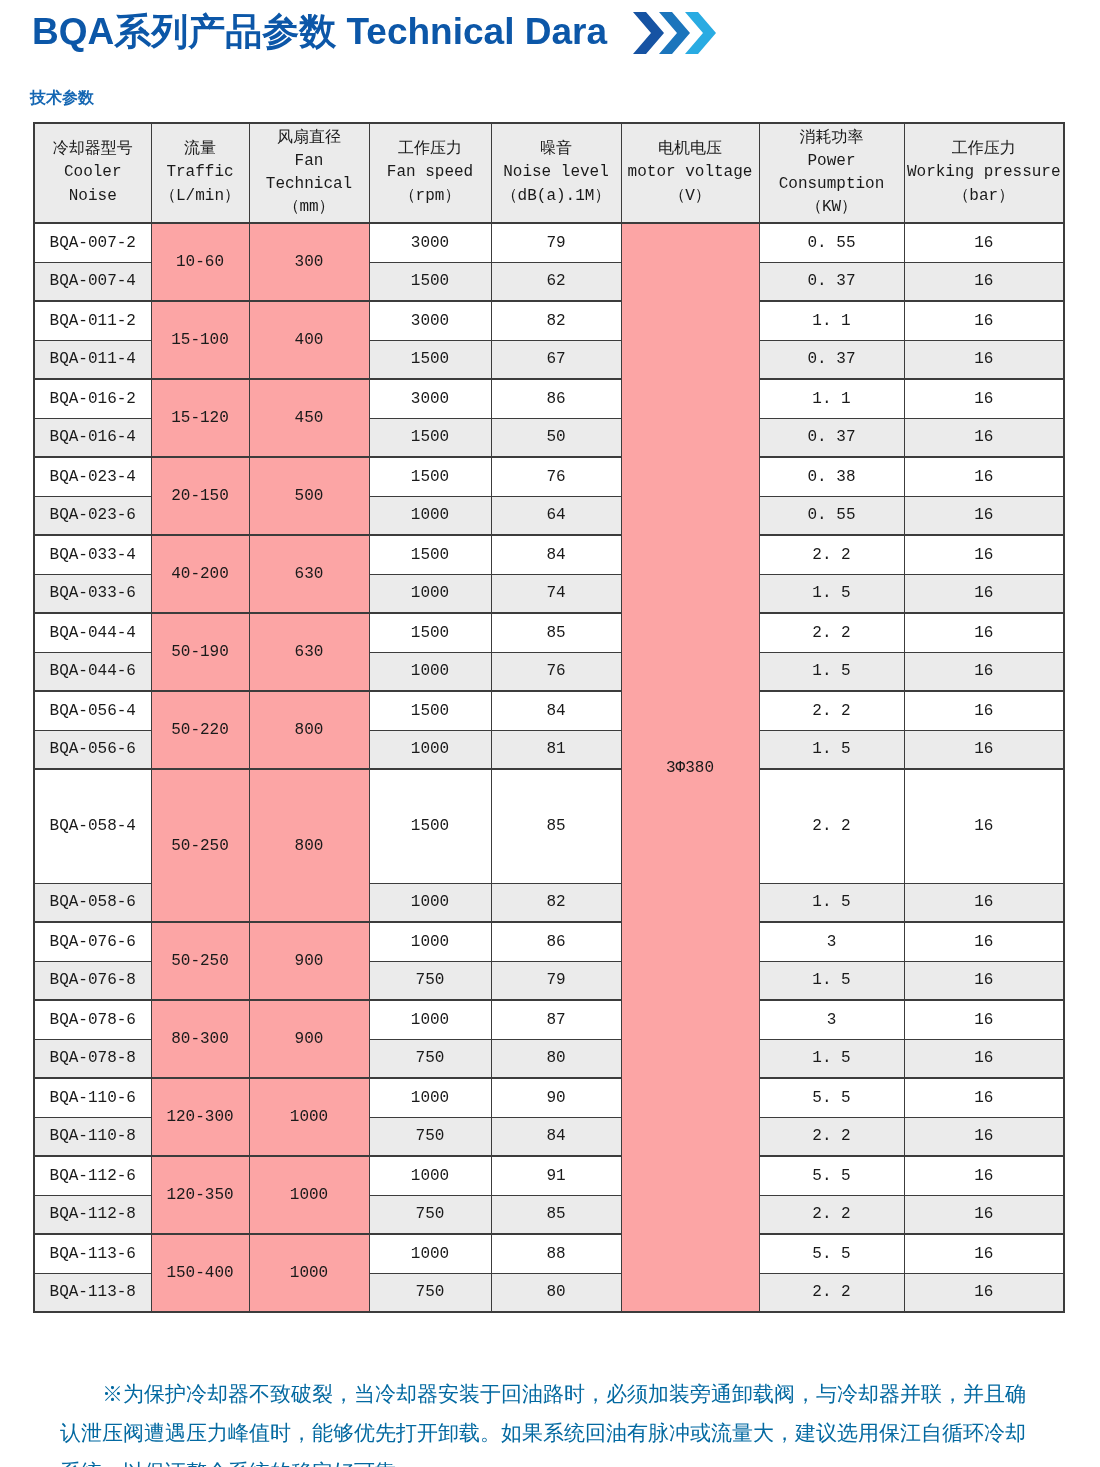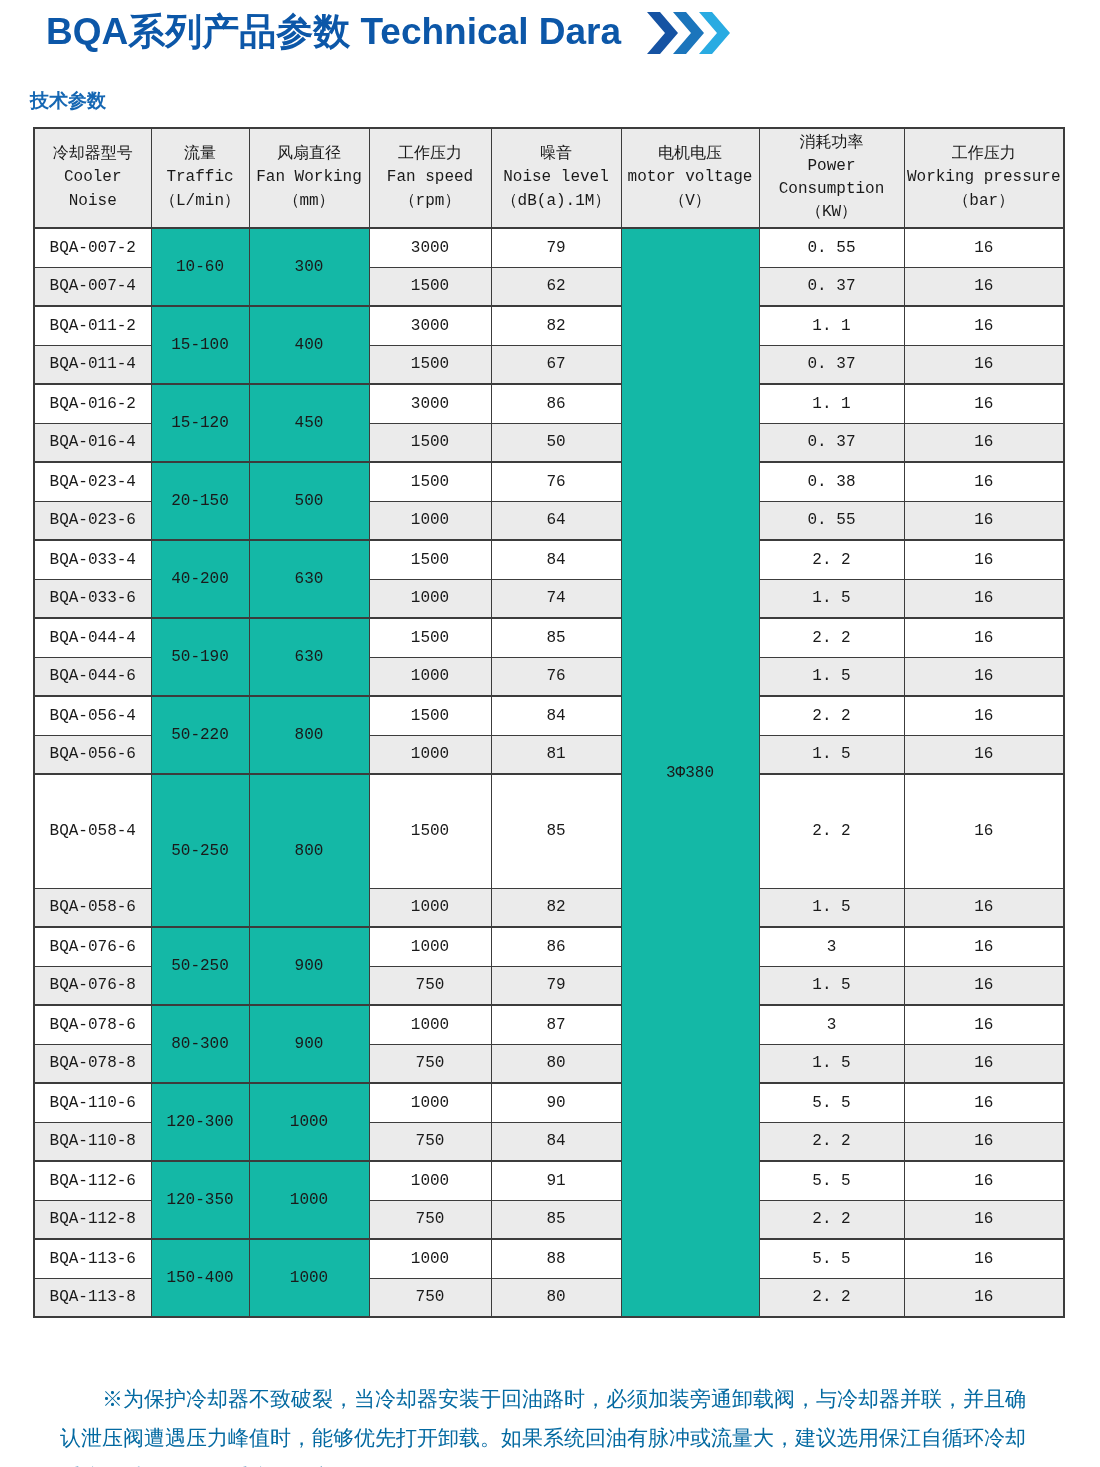--- a/index.html
+++ b/index.html
@@ -4,32 +4,32 @@
 <style>
   html,body { margin:0; padding:0; background:#ffffff; }
   body {
     width:1100px; height:1467px;
     font-family:"Liberation Mono","DejaVu Sans Mono",monospace;
     color:#1a1a1a;
     position:relative;
   }
   .page { padding:8px 30px 0 30px; }
 
-  .title-row { display:flex; align-items:center; gap:26px; margin-left:16px; }
+  .title-row { display:flex; align-items:center; gap:26px; margin-left:2px; }
   .page-title {
     font-family:"Liberation Sans","DejaVu Sans",sans-serif;
     font-weight:bold; font-size:37px; line-height:1.2;
     color:#0c57a8; letter-spacing:0px;
   }
   .chevrons { display:block; margin-top:4px; }
 
   .subtitle {
     margin-top:32px;
     font-family:"Liberation Sans","DejaVu Sans",sans-serif;
-    font-weight:bold; font-size:19px; color:#1567b3;
+    font-weight:bold; font-size:16px; color:#1567b3;
   }
 
   table.spec {
     margin-top:13px; margin-left:3px;
     border-collapse:collapse; table-layout:fixed;
     width:1030px;
     border:2px solid #3c3c3c;
   }
   table.spec th, table.spec td {
     border:1px solid #3c3c3c;
@@ -44,21 +44,21 @@
     background:#ebebeb;
     border-bottom:2px solid #3c3c3c;
     font-size:15.5px; line-height:1.45;
   }
   tbody tr { height:39px; }
   tbody tr.tall { height:114px;margin-left:43px; }
   tbody td { font-size:17px; background:#ffffff; }
   tbody tr.row-b td.shade { background:#ebebeb; }
   tbody tr.row-b > td { border-top:1px solid #8c8c8c; }
   tbody tr.group-start > td { border-top:2px solid #3c3c3c; }
-  td.cell-voltage, td.cell-traffic, td.cell-diameter { background:#14b8a6; }
+  td.cell-voltage, td.cell-traffic, td.cell-diameter { background:#fca5a5; }
 
   .footnote {
     margin:64px 28px 0 30px;
     font-size:21px; line-height:1.85;
     text-indent:2em;
     color:#0369a1;
   }
 </style>
 </head>
 <body>
@@ -93,21 +93,21 @@
             <div>冷却器型号</div>
             <div>Cooler Noise</div>
           </th>
           <th>
             <div>流量</div>
             <div>Traffic</div>
             <div>（L/min）</div>
           </th>
           <th>
             <div>风扇直径</div>
-            <div>Fan Working</div>
+            <div>Fan Technical</div>
             <div>（mm）</div>
           </th>
           <th>
             <div>工作压力</div>
             <div>Fan speed</div>
             <div>（rpm）</div>
           </th>
           <th>
             <div>噪音</div>
             <div>Noise level</div>

